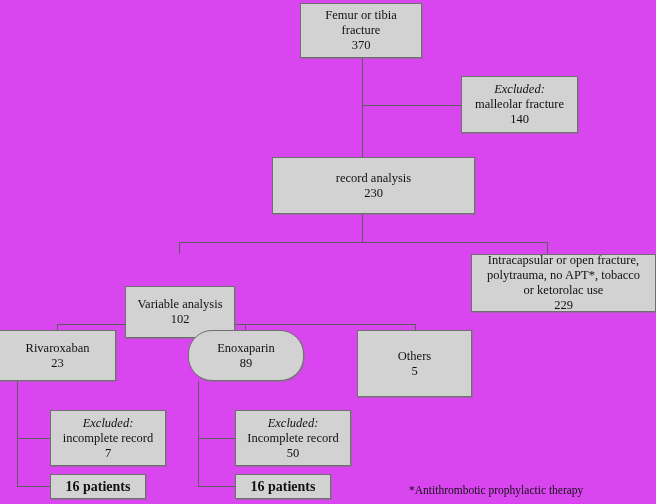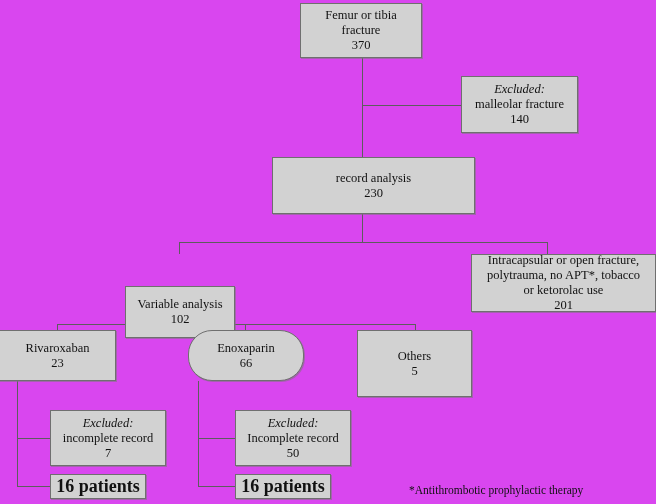--- a/index.html
+++ b/index.html
@@ -17,21 +17,21 @@
     justify-content:center;
     text-align:center;
     font-size:12.5px;
     line-height:15px;
     color:#111111;
     box-sizing:border-box;
     padding:2px 4px;
   }
   .node .ln{display:block;white-space:nowrap;}
   .italic{font-style:italic;}
-  .bold{font-weight:bold;font-size:18px;}
+  .bold{font-weight:bold;font-size:14px;}
 
   .conn{position:absolute;background:#5d5d5d;}
   .conn.v{width:1px;}
   .conn.h{height:1px;}
 
   .footnote{
     position:absolute;
     font-size:11.5px;
     color:#111111;
     white-space:nowrap;
@@ -88,31 +88,31 @@
 
   <div class="node" style="left:125px;top:254px;width:110px;height:52px;margin-top:32px;">
     <span class="ln">Variable analysis</span>
     <span class="ln">102</span>
   </div>
 
   <div class="node" style="left:471px;top:254px;width:185px;height:58px;">
     <span class="ln">Intracapsular or open fracture,</span>
     <span class="ln">polytrauma, no APT*, tobacco</span>
     <span class="ln">or ketorolac use</span>
-    <span class="ln">201</span>
+    <span class="ln">229</span>
   </div>
 
   <div class="node" style="left:-1px;top:330px;width:117px;height:51px;">
     <span class="ln">Rivaroxaban</span>
     <span class="ln">23</span>
   </div>
 
   <div class="node" style="left:188px;top:330px;width:116px;height:51px;border-radius:24px;">
     <span class="ln">Enoxaparin</span>
-    <span class="ln">66</span>
+    <span class="ln">89</span>
   </div>
 
   <div class="node" style="left:357px;top:330px;width:115px;height:67px;">
     <span class="ln">Others</span>
     <span class="ln">5</span>
   </div>
 
   <div class="node" style="left:50px;top:410px;width:116px;height:56px;">
     <span class="ln italic">Excluded:</span>
     <span class="ln">incomplete record</span>

